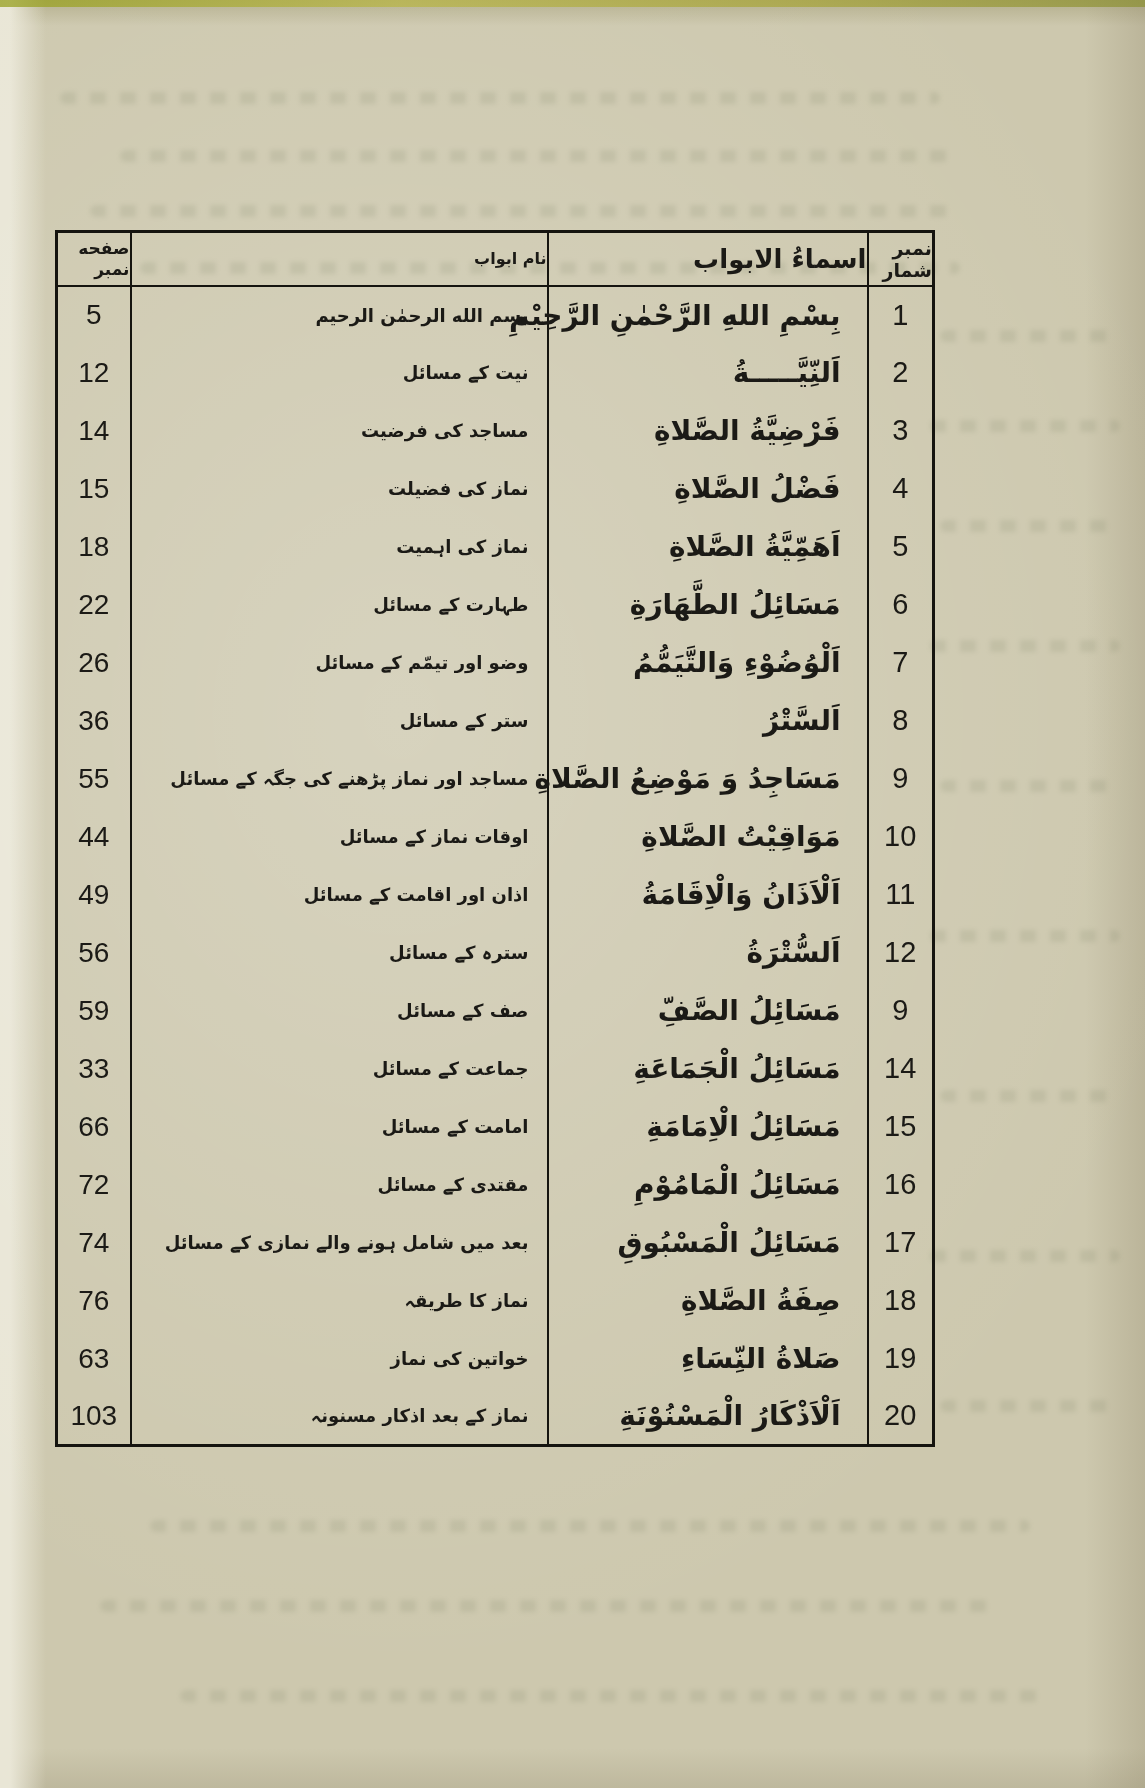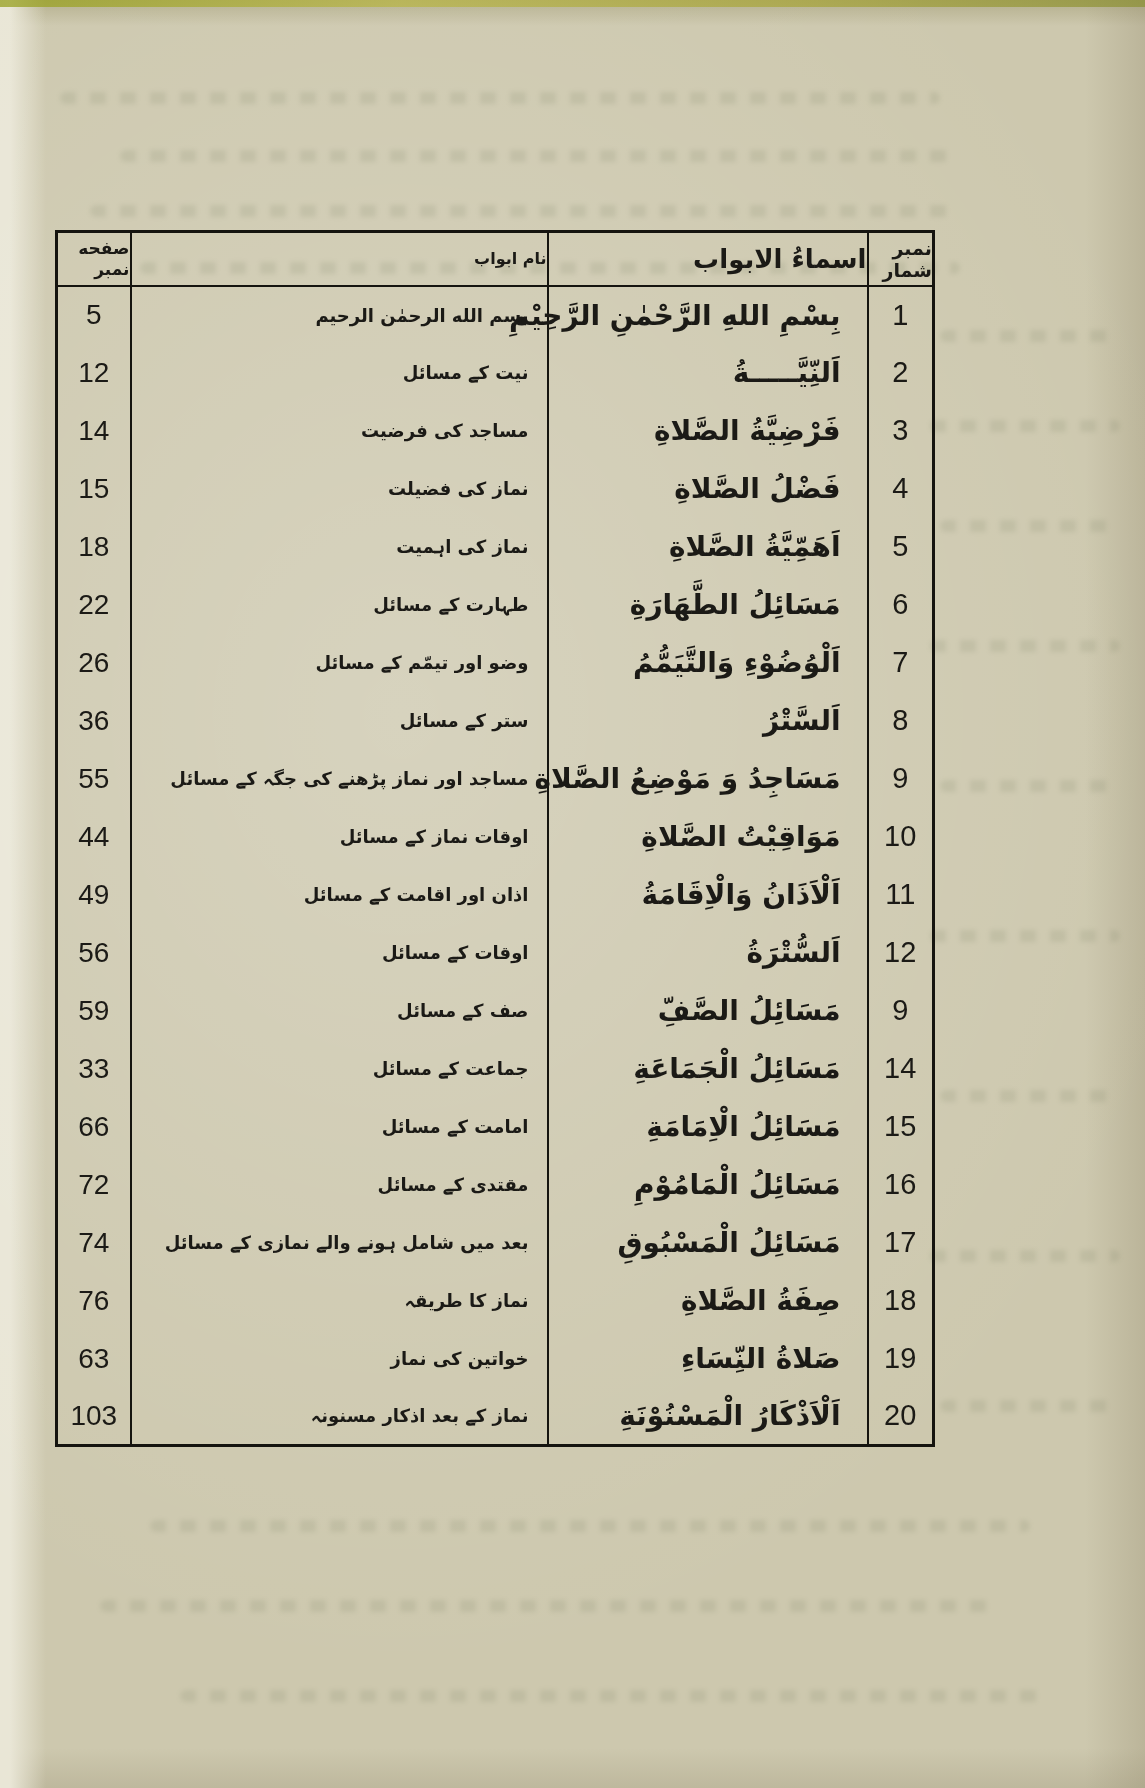--- a/index.html
+++ b/index.html
@@ -203,21 +203,21 @@
         </tr>
         <tr>
           <td class="col-serial">11</td>
           <td class="col-arabic">اَلْاَذَانُ وَالْاِقَامَةُ</td>
           <td class="col-urdu">اذان اور اقامت کے مسائل</td>
           <td class="col-page">49</td>
         </tr>
         <tr>
           <td class="col-serial">12</td>
           <td class="col-arabic">اَلسُّتْرَةُ</td>
-          <td class="col-urdu">اوقات کے مسائل</td>
+          <td class="col-urdu">سترہ کے مسائل</td>
           <td class="col-page">56</td>
         </tr>
         <tr>
           <td class="col-serial">9</td>
           <td class="col-arabic">مَسَائِلُ الصَّفِّ</td>
           <td class="col-urdu">صف کے مسائل</td>
           <td class="col-page">59</td>
         </tr>
         <tr>
           <td class="col-serial">14</td>

